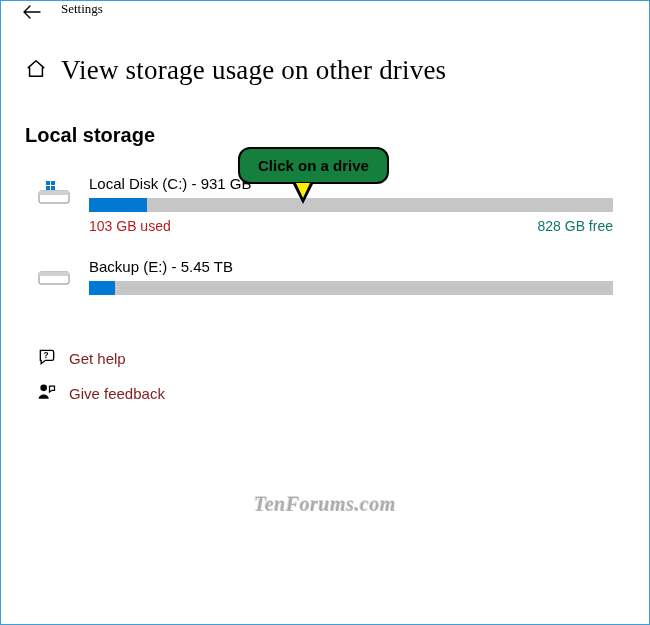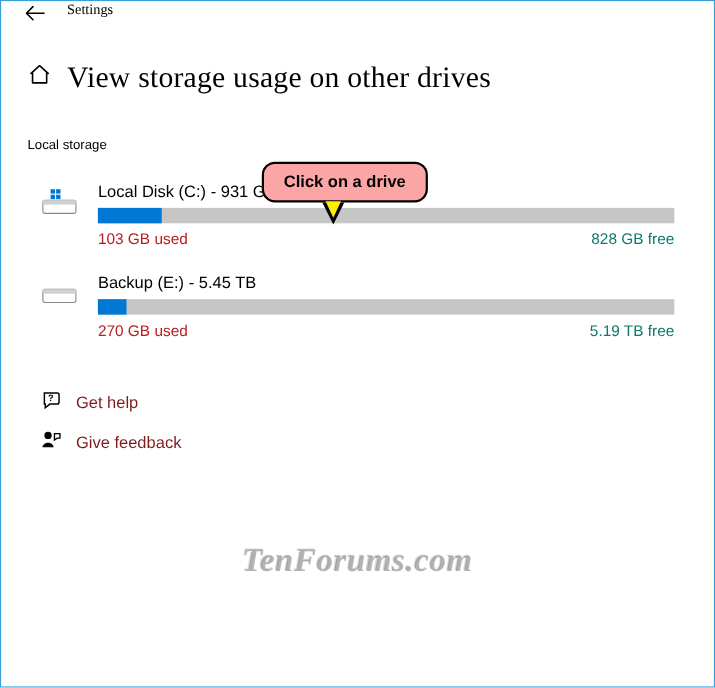--- a/index.html
+++ b/index.html
@@ -34,22 +34,22 @@
     gap: 14px;
     font-family: Liberation Serif, serif;
   }
   .home-icon { flex: 0 0 auto; }
   .page-title {
     font-size: 27px;
     font-weight: 400;
     letter-spacing: 0.2px;
   }
   .section-title {
-    font-size: 12px;
-    font-weight: 400;
+    font-size: 20px;
+    font-weight: 700;
     padding: 28px 0 0 24px;
   }
   .drives {
     padding: 14px 36px 0 36px;
   }
   .drive {
     display: flex;
     gap: 16px;
     padding: 14px 0 10px 0;
     cursor: pointer;
@@ -96,21 +96,21 @@
   }
   .help-row .link { color: #7f1d1d; }
   .callout {
     position: absolute;
     left: 237px;
     top: 146px;
     z-index: 10;
     pointer-events: none;
   }
   .callout-bubble {
-    background: #fca5a5;
+    background: #15803d;
     border: 2px solid #000;
     border-radius: 12px;
     padding: 8px 18px;
     font-weight: 700;
     font-size: 15px;
   }
   .callout-tail {
     width: 0; height: 0;
     border-left: 10px solid transparent;
     border-right: 10px solid transparent;
@@ -125,21 +125,21 @@
     width: 0; height: 0;
     border-left: 7px solid transparent;
     border-right: 7px solid transparent;
     border-top: 15px solid #ffee00;
   }
   .watermark {
     position: absolute;
     left: 0; right: 0;
     top: 492px;
     text-align: center;
-    font-size: 30px;
+    font-size: 20px;
     font-family: Georgia, "Times New Roman", serif;
     font-weight: bold;
     font-style: italic;
     color: rgba(120,120,120,0.55);
     text-shadow: 1px 1px 0 rgba(255,255,255,0.8), -1px -1px 0 rgba(0,0,0,0.15);
     pointer-events: none;
     letter-spacing: 0.5px;
   }
 </style>
 </head>
@@ -201,24 +201,20 @@
       <svg width="34" height="28" viewBox="0 0 34 28">
         <rect x="2" y="10" width="30" height="12" rx="2" fill="#fff" stroke="#888" stroke-width="1"></rect>
         <rect x="2" y="10" width="30" height="4" fill="#d0d0d0"></rect>
       </svg>
     </div>
     <div class="drive-body">
       <div class="drive-label">Backup (E:) - 5.45 TB</div>
       <div class="bar">
         <div class="bar-fill" style="width:5%"></div>
       </div>
-      <div class="drive-stats">
-        <span class="used">270 GB used</span>
-        <span class="free">5.19 TB free</span>
-      </div>
     </div>
   </div>
 
 </div>
 
 <div class="help-links">
   <div class="help-row">
     <span>
       <svg width="20" height="20" viewBox="0 0 24 24">
         <path d="M4 4h14a2 2 0 0 1 2 2v8a2 2 0 0 1-2 2H10l-5 4v-4H4a0 0 0 0 1 0 0V4z" fill="none" stroke="#000" stroke-width="1.6"></path>

